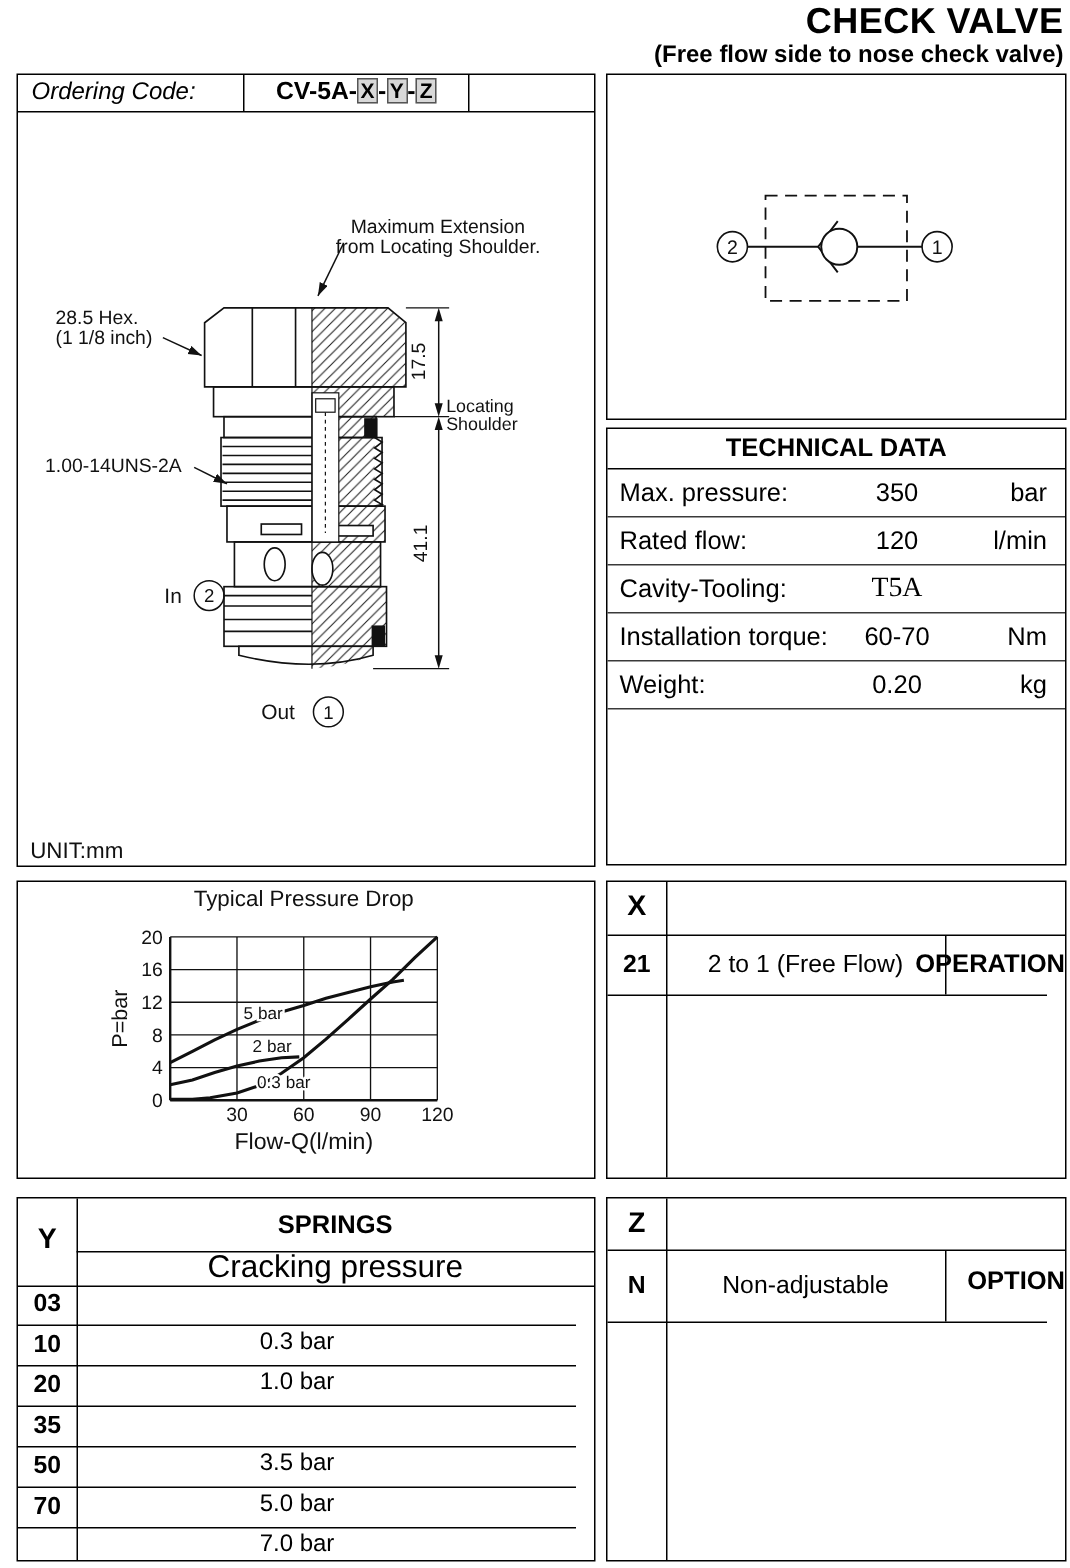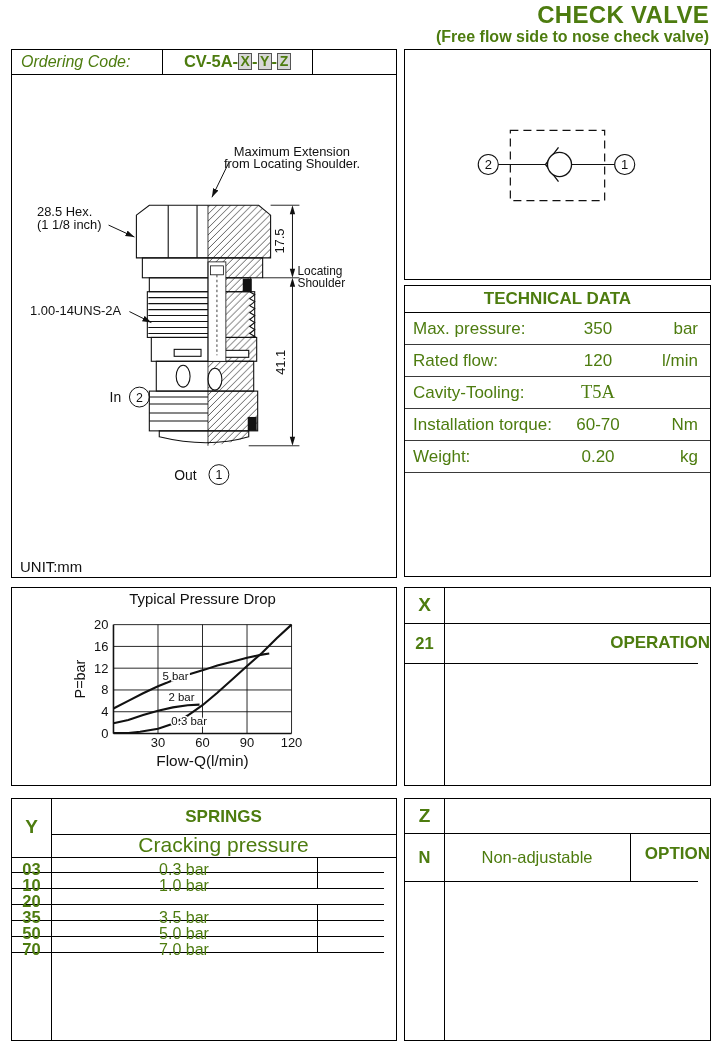--- a/index.html
+++ b/index.html
@@ -1,19 +1,19 @@
 <!DOCTYPE html>
 <html><head>
 <meta charset="utf-8">
 <style>
   * { box-sizing: border-box; margin: 0; padding: 0; }
   html,body { background:#fff; }
   .page {
     position: relative; width: 713px; height: 1045px; background: #fff;
-    font-family: "Liberation Sans", sans-serif; color: #4d7c0f; overflow: hidden; padding-left: 44px;
+    font-family: "Liberation Sans", sans-serif; color: #000000; overflow: hidden; padding-left: 44px;
   }
   .box { position: absolute; border: 1.6px solid #000; background: #fff; }
   #boxA { left:11px;  top:49px;  width:386px; height:529px; }
   #boxB { left:404px; top:49px;  width:307px; height:231px; }
   #boxC { left:404px; top:285px; width:307px; height:292px; }
   #boxD { left:11px;  top:587px; width:386px; height:199px; }
   #boxE { left:404px; top:587px; width:307px; height:199px; }
   #boxF { left:11px;  top:798px; width:386px; height:243px; }
   #boxG { left:404px; top:798px; width:307px; height:243px; }
 
@@ -62,21 +62,21 @@
   #boxG .tbl-head { height:35px; } #boxG .code-h,#boxG .title-h { line-height:33px; }
   #boxG .rows { top:35px; } #boxG .row { height:48px; } #boxG .row>div { line-height:46px; }
   #boxG .extra { width:68px; }
 
   
   #boxF .spr-title { position:absolute; left:39px; right:0; top:0; height:36px; border-bottom:1px solid #000;
                      text-align:center; font-weight:bold; font-size:17px; line-height:36px; }
   #boxF .spr-sub { position:absolute; left:39px; right:0; top:36px; height:22px; text-align:center; font-size:21px; line-height:20px; }
   #boxF .full-hr { position:absolute; left:0; right:0; top:58px; border-top:1.4px solid #000; }
   #boxF .y-label { position:absolute; left:0; top:0; width:39px; height:58px; text-align:center; font-weight:bold; font-size:19px; line-height:56px; }
-  #boxF .rows { top:58px; } #boxF .row { height:16px; border-bottom:1.3px solid #000; }
+  #boxF .rows { top:58px; } #boxF .row { height:27px; border-bottom:1.3px solid #000;flex-direction:column; }
   #boxF .row>div { line-height:25px; }
   #boxF .row .val { font-size:16px; }
   #boxF .extra { width:67px; }
 
   .chart-svg { position:absolute; inset:0; width:100%; height:100%; }
 </style>
 </head>
 <body>
 
 <div class="page">
@@ -266,20 +266,21 @@
   <div class="box" id="boxE">
     <div class="col-line"></div>
     <div class="tbl-head">
       <div class="code-h">X</div>
       <div class="title-h">OPERATION</div>
     </div>
     <div class="rows">
 
         <div class="row">
           <div class="code">21</div>
+          <div class="val">2  to 1 (Free Flow)</div>
           <div class="extra"></div>
         </div>
       </div>
   </div>
 
   <div class="box" id="boxF">
     <div class="col-line"></div>
     <div class="y-label">Y</div>
     <div class="spr-title">SPRINGS</div>
     <div class="spr-sub">Cracking pressure</div>

